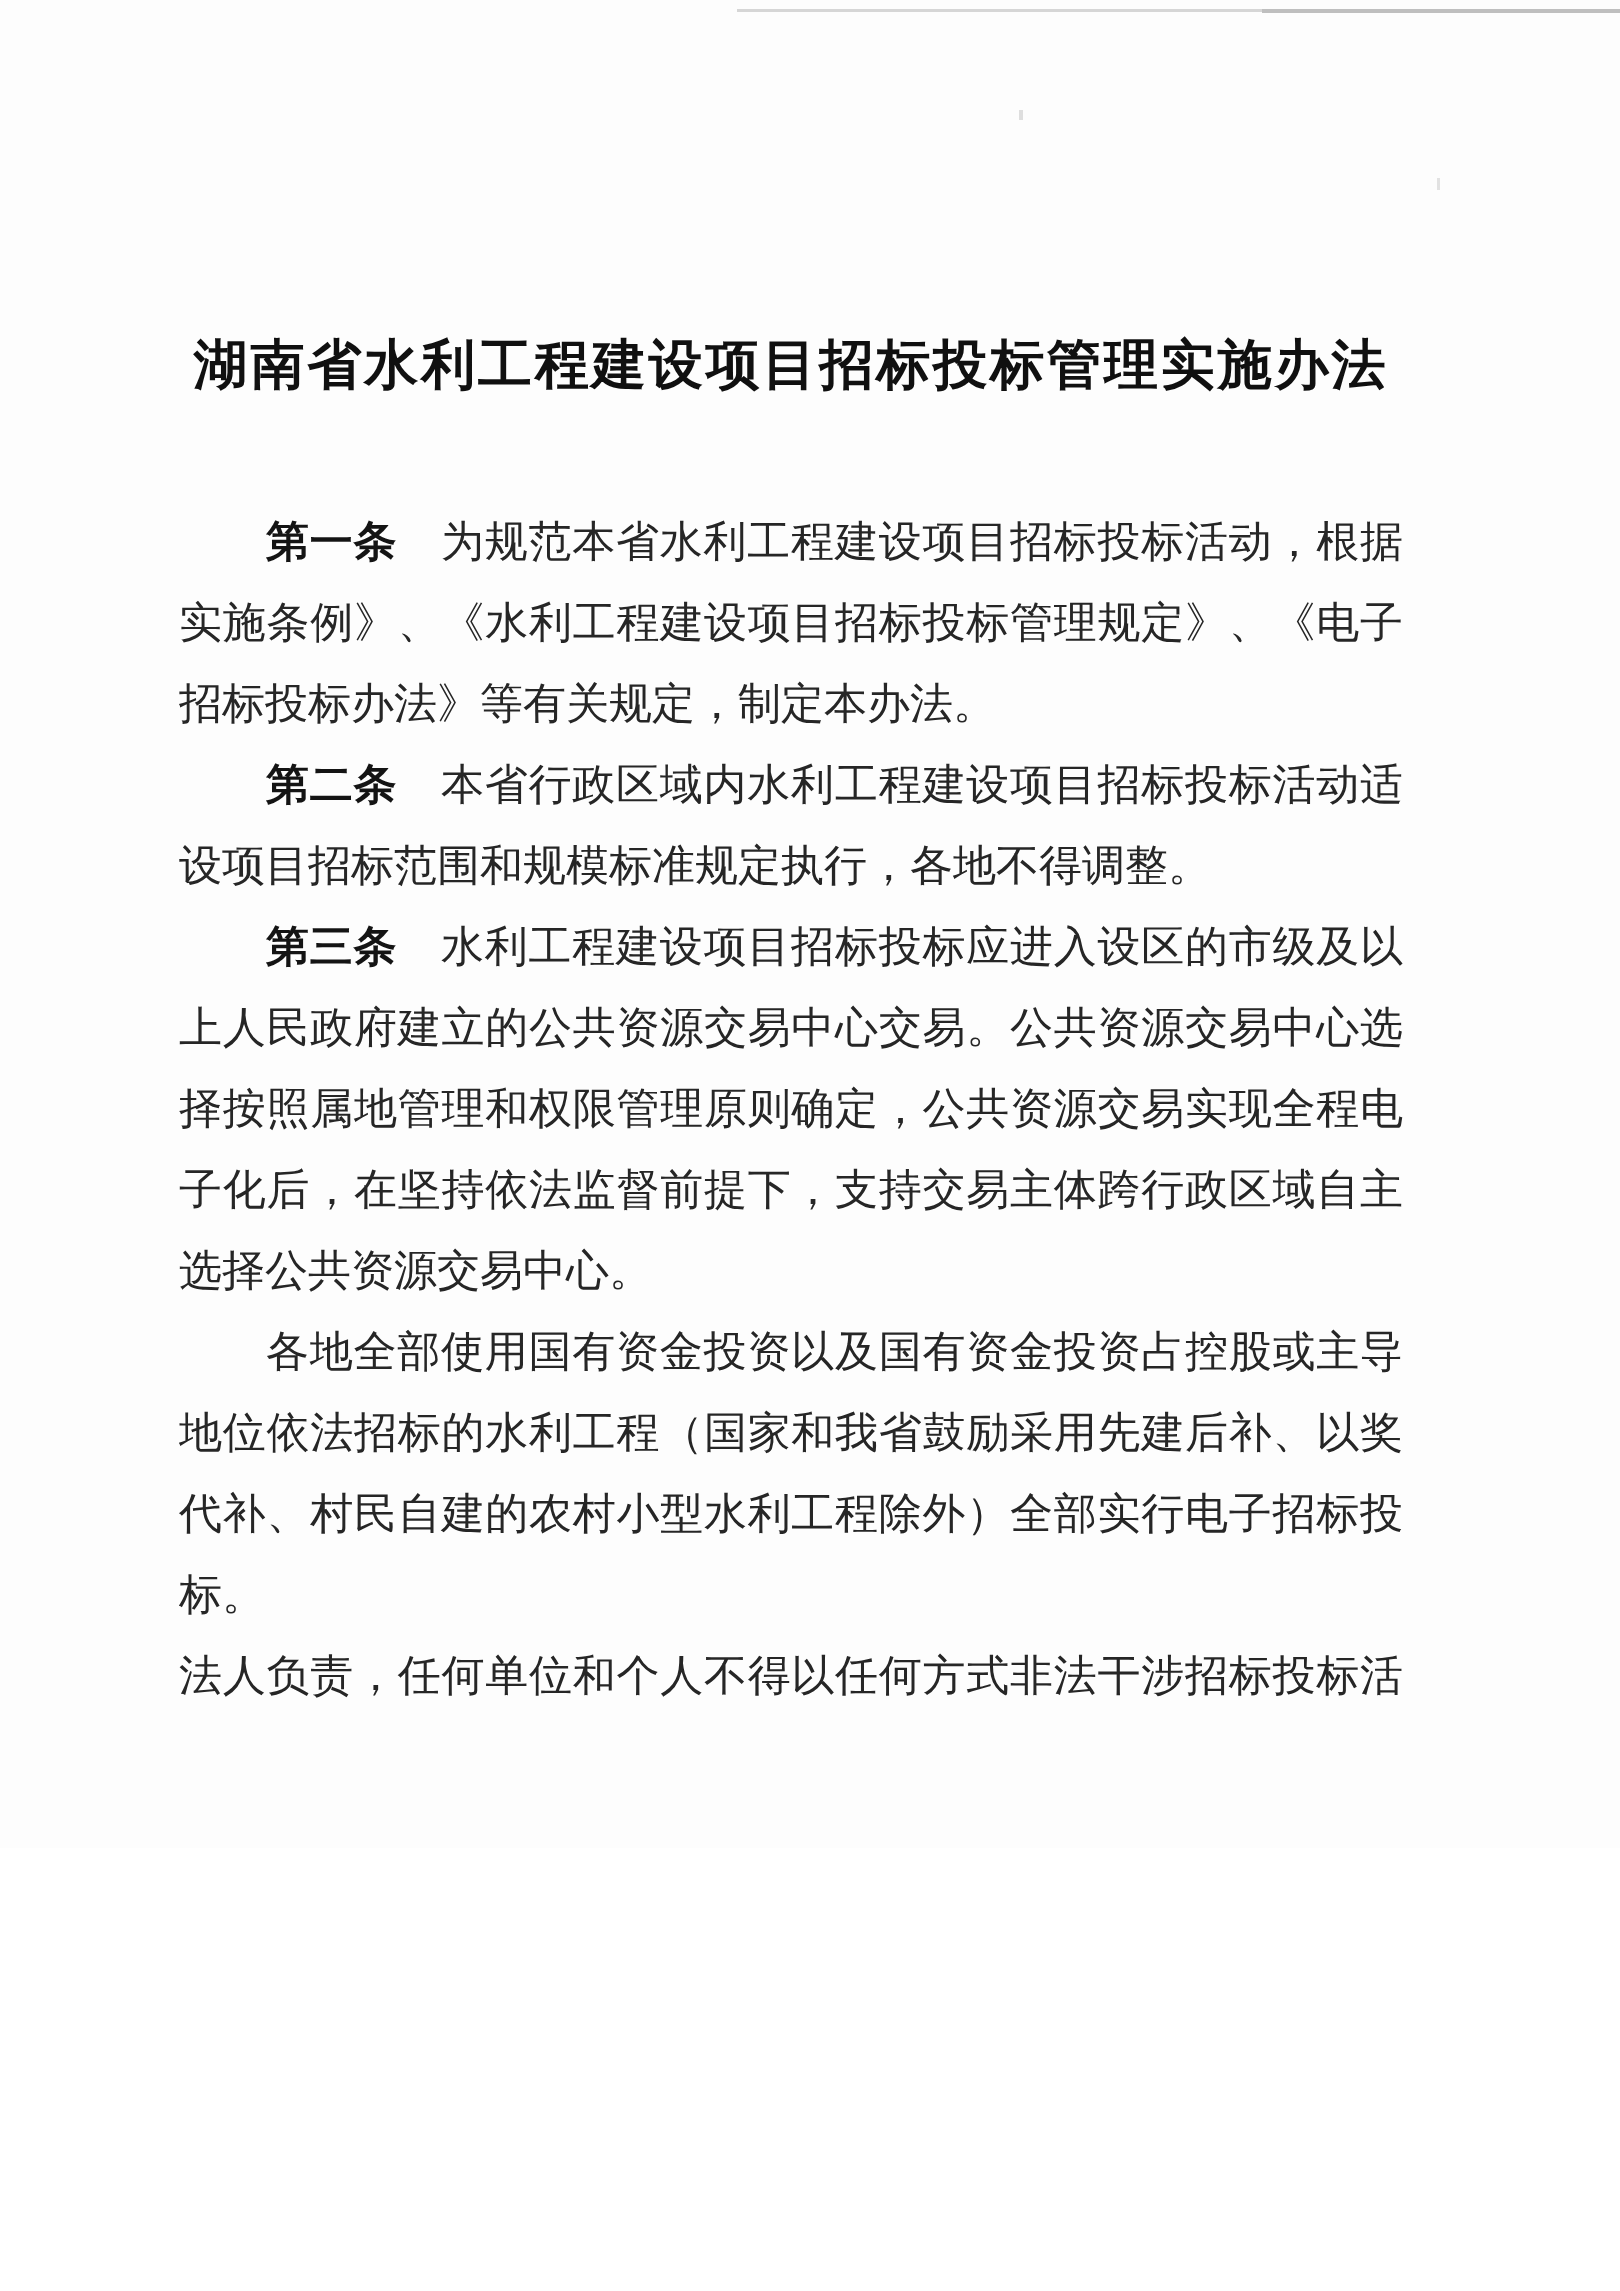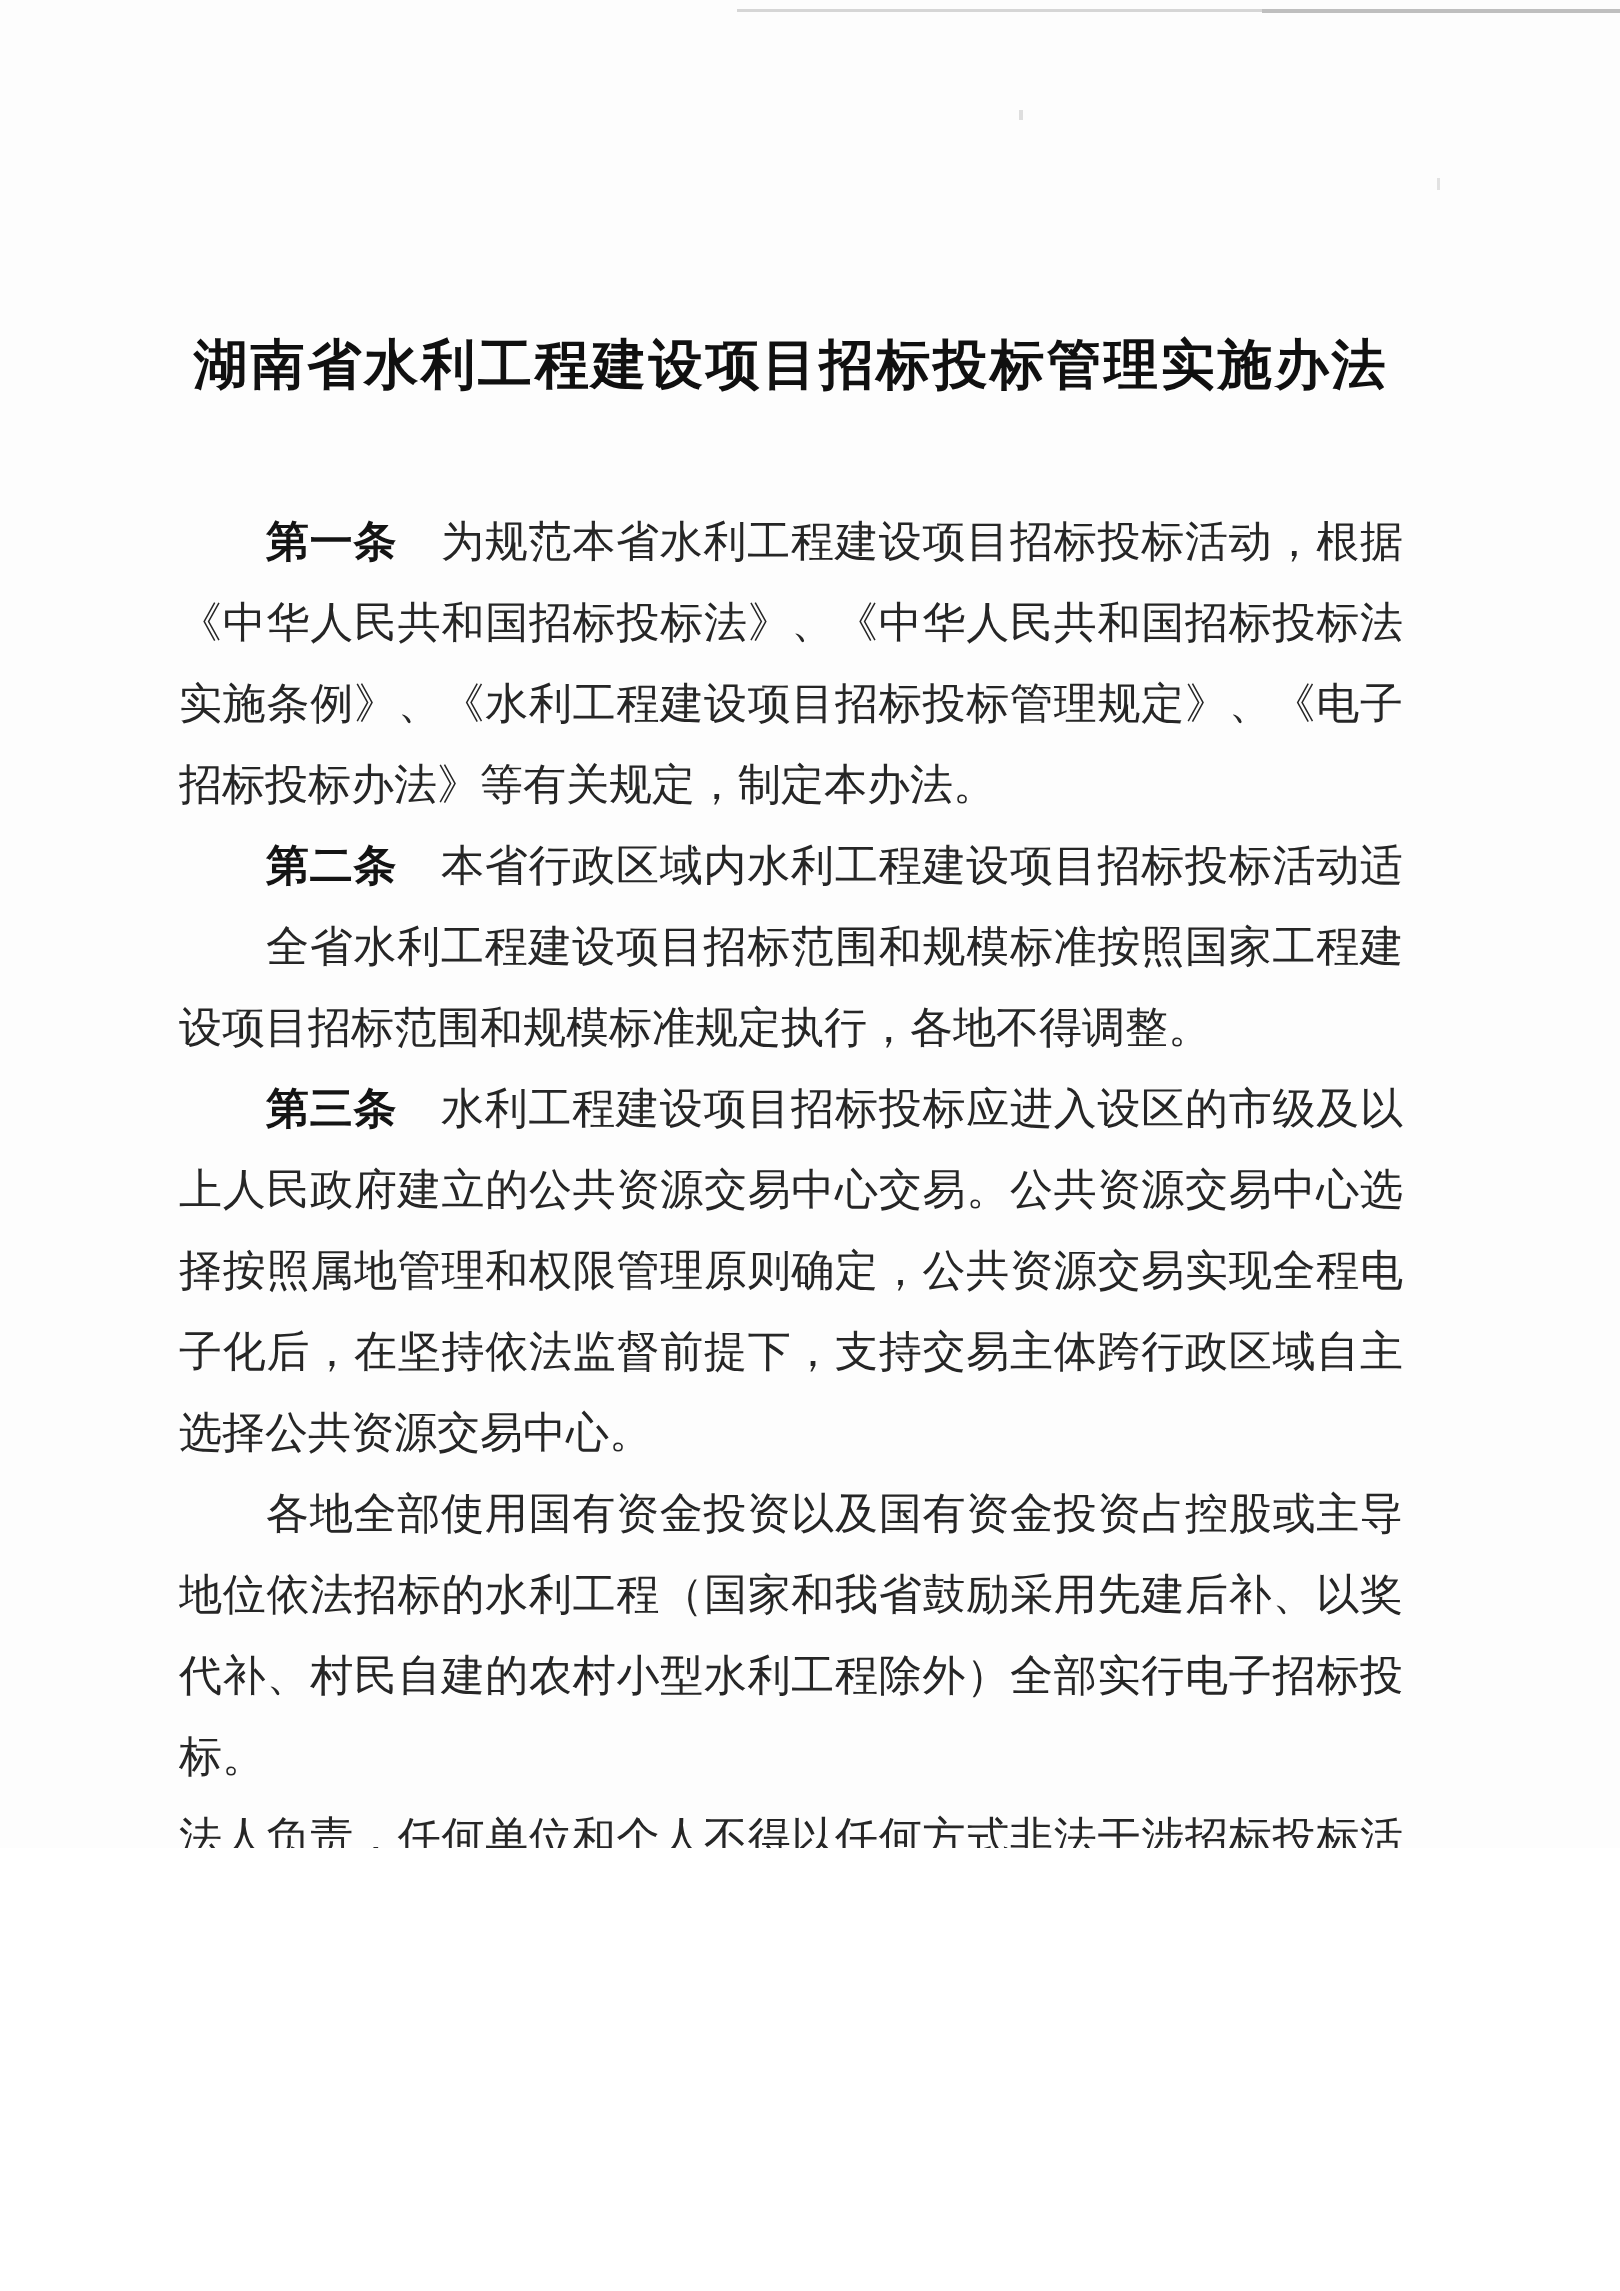--- a/index.html
+++ b/index.html
@@ -113,30 +113,28 @@
   <div class="scan-line-dark"></div>
   <div class="speck1"></div>
   <div class="speck2"></div>
 
   <div class="doc-title">湖南省水利工程建设项目招标投标管理实施办法</div>
 
   <div class="body-text">
 
     <div class="line indent"><span class="term">第一条</span><span class="term-gap"></span><span>为规范本省水利工程建设项目招标投标活动，根据</span></div>
 
-    <div class="line">《中华人民共和国招标投标法》、《中华人民共和国招标投标法</div>
 
     <div class="line">实施条例》、《水利工程建设项目招标投标管理规定》、《电子</div>
 
     <div class="line end">招标投标办法》等有关规定，制定本办法。</div>
 
     <div class="line indent"><span class="term">第二条</span><span class="term-gap"></span><span>本省行政区域内水利工程建设项目招标投标活动适</span></div>
 
 
-    <div class="line indent">全省水利工程建设项目招标范围和规模标准按照国家工程建</div>
 
     <div class="line end">设项目招标范围和规模标准规定执行，各地不得调整。</div>
 
     <div class="line indent"><span class="term">第三条</span><span class="term-gap"></span><span>水利工程建设项目招标投标应进入设区的市级及以</span></div>
 
     <div class="line">上人民政府建立的公共资源交易中心交易。公共资源交易中心选</div>
 
     <div class="line">择按照属地管理和权限管理原则确定，公共资源交易实现全程电</div>
 
     <div class="line">子化后，在坚持依法监督前提下，支持交易主体跨行政区域自主</div>

